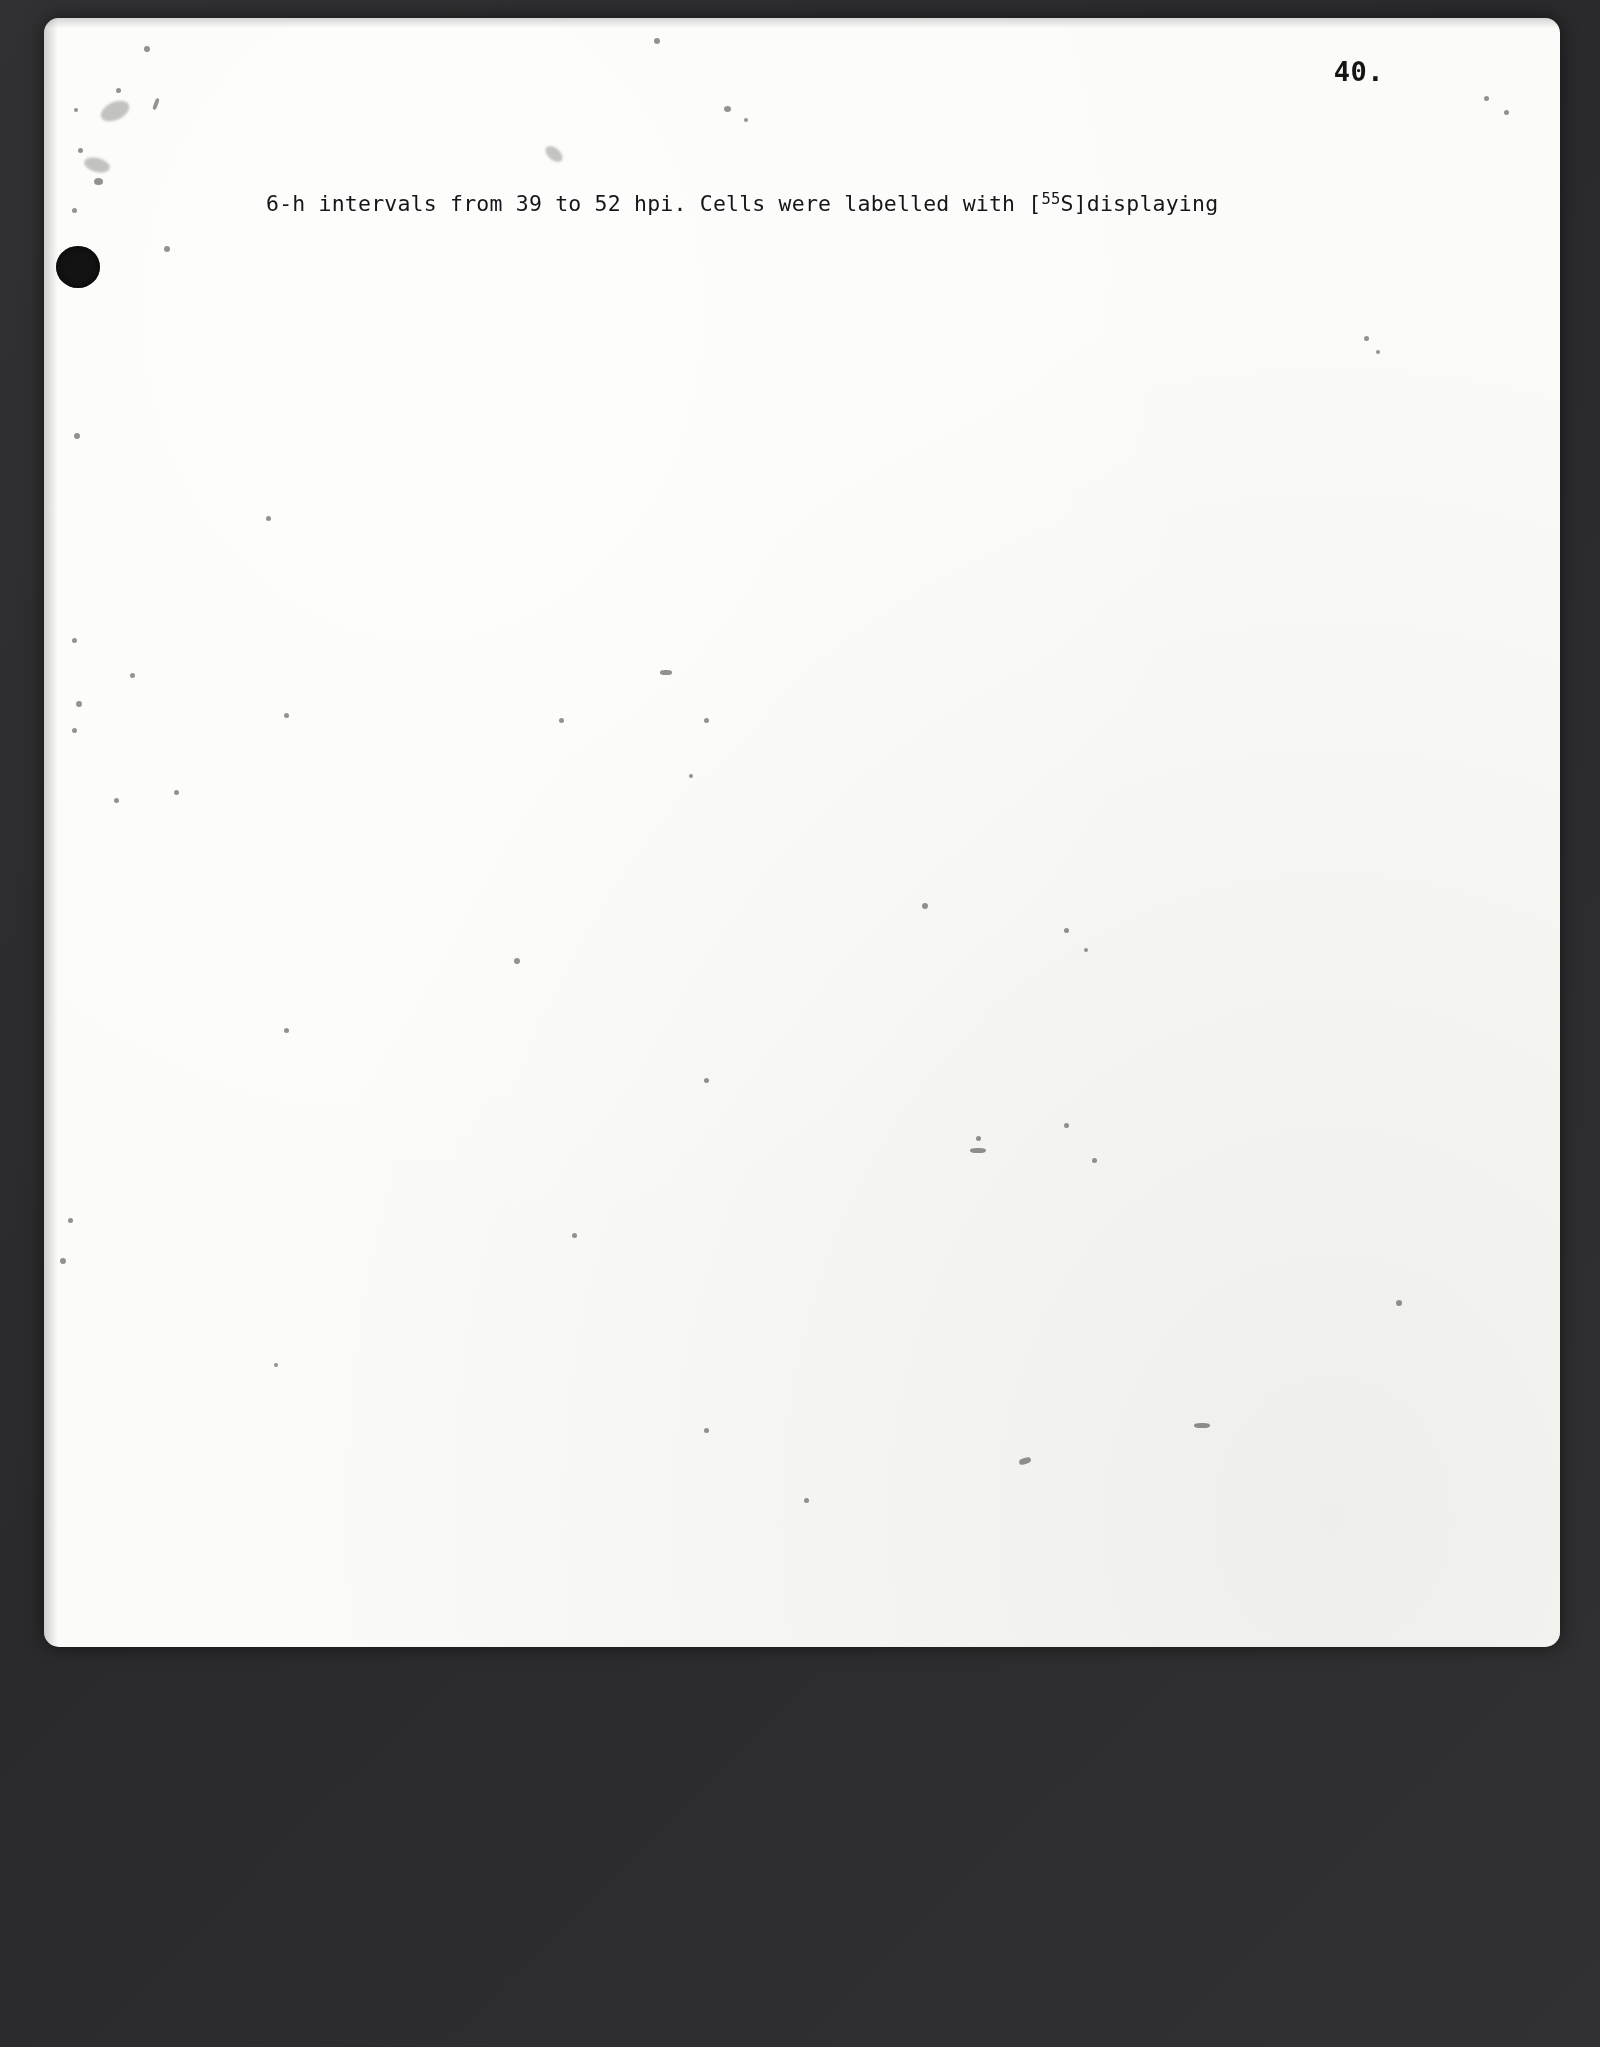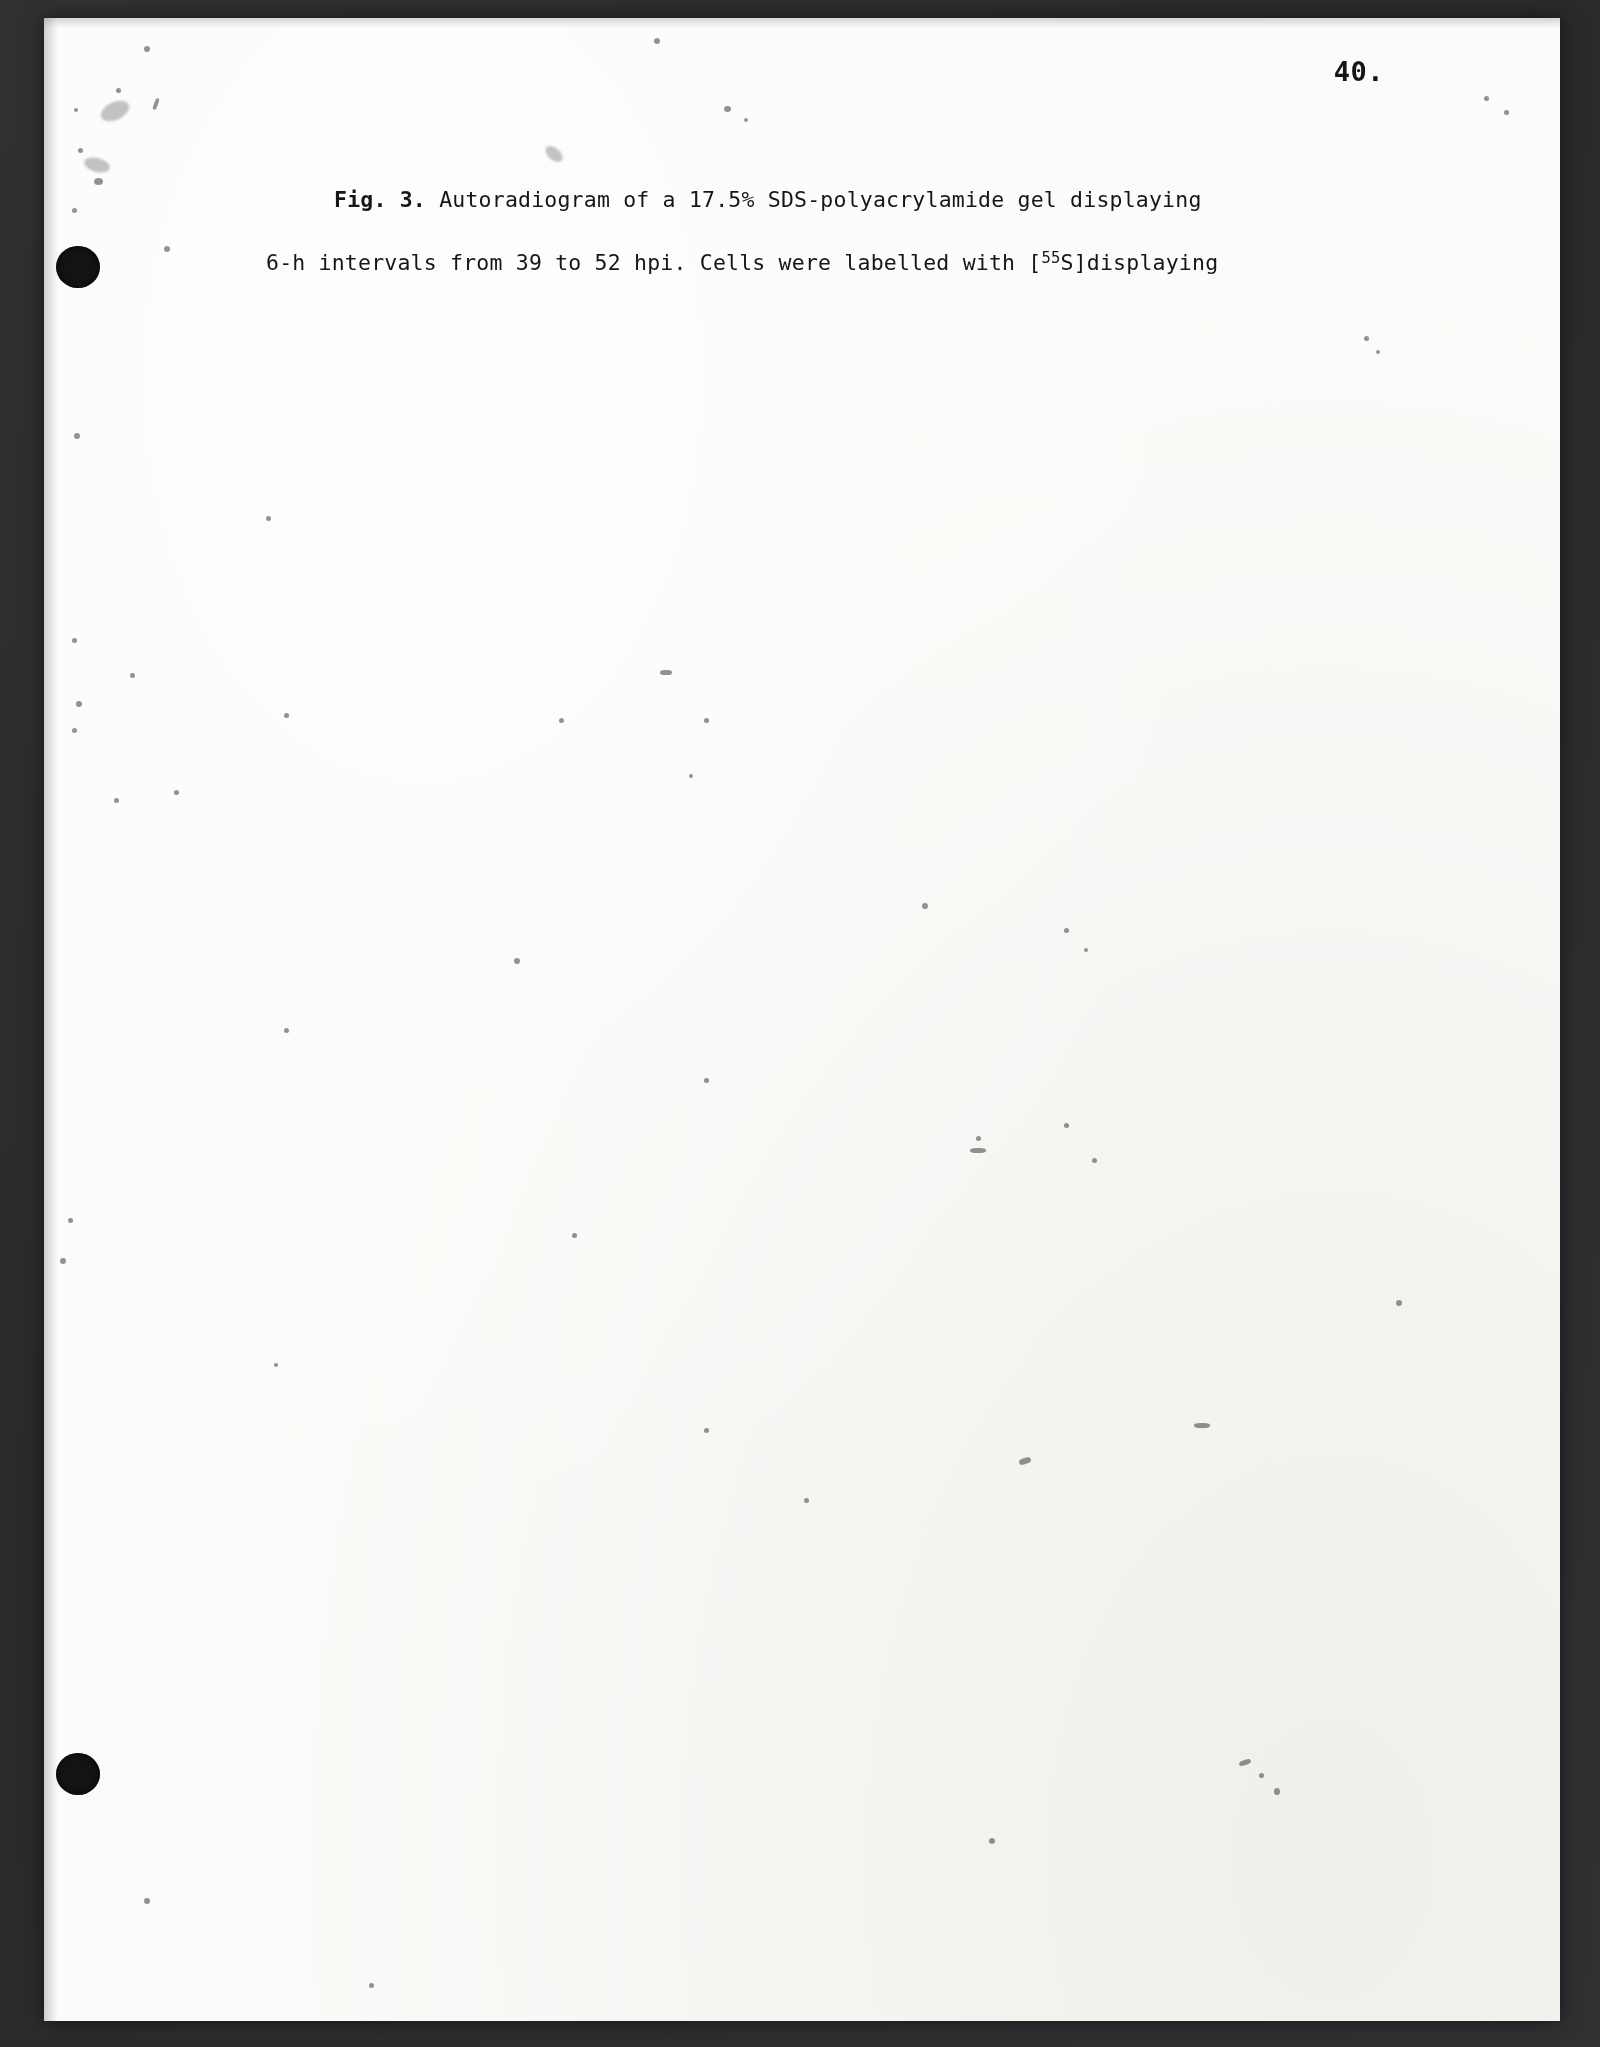--- a/index.html
+++ b/index.html
@@ -20,24 +20,25 @@
     inset: 0;
     background: linear-gradient(135deg, #313134 0%, #2a2a2c 45%, #313133 100%);
   }
 
   
   .page {
     position: absolute;
     left: 44px;
     top: 18px;
     width: 1516px;
-    height: 2003px;
+    height: 1629px;
     background: #fbfbf9;
     box-shadow: 0 0 18px rgba(0,0,0,0.55);
     overflow: hidden;
+    border-radius: 15px;
   }
   
   .page-shade {
     position: absolute;
     inset: 0;
     background:
       radial-gradient(ellipse at 25% 18%, rgba(255,255,255,0.55) 0%, rgba(250,250,247,0) 55%),
       radial-gradient(ellipse at 85% 92%, rgba(228,228,223,0.55) 0%, rgba(250,250,247,0) 60%);
     pointer-events: none;
   }
@@ -129,24 +130,20 @@
   <div class="page-shade"></div>
   <div class="page-edge-left"></div>
   <div class="page-edge-top"></div>
 
   <div class="punch punch-top"></div>
   <div class="punch punch-bottom"></div>
 
   <div class="folio">40.</div>
 
   <div class="caption">
-    <div class="line indent">
-      <b>Fig. 3.</b>
-      <span>Autoradiogram of a 17.5% SDS-polyacrylamide gel displaying</span>
-    </div>
     <div class="line">
       <span>6-h intervals from 39 to 52 hpi.  Cells were labelled with [</span><sup>55</sup><span>S]displaying</span>
     </div>
   </div>
 
   <div class="speck" style="left:100px;top:28px;width:6px;height:6px;"></div>
   <div class="speck" style="left:72px;top:70px;width:5px;height:5px;"></div>
   <div class="speck" style="left:30px;top:90px;width:4px;height:4px;"></div>
   <div class="speck" style="left:34px;top:130px;width:5px;height:5px;"></div>
   <div class="speck" style="left:110px;top:80px;width:4px;height:12px;border-radius:40%;transform:rotate(20deg);"></div>

